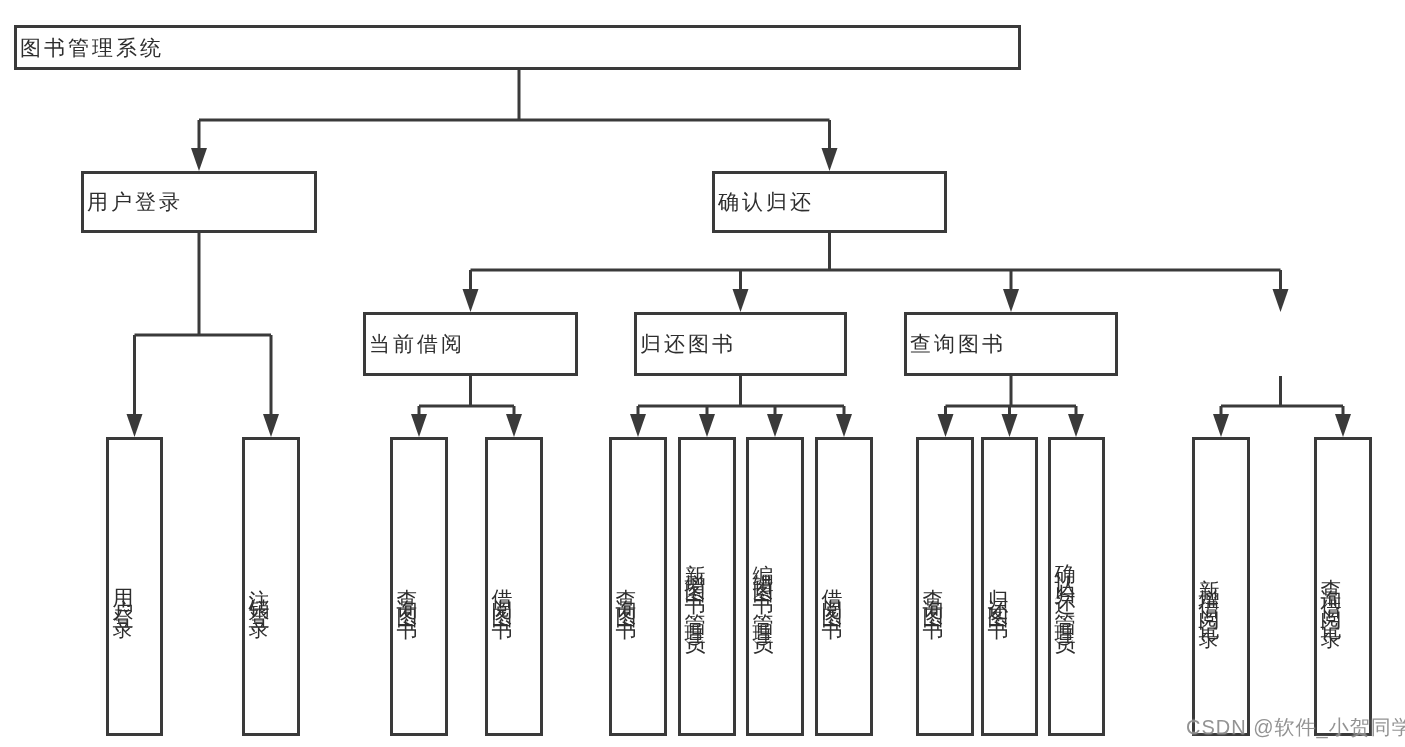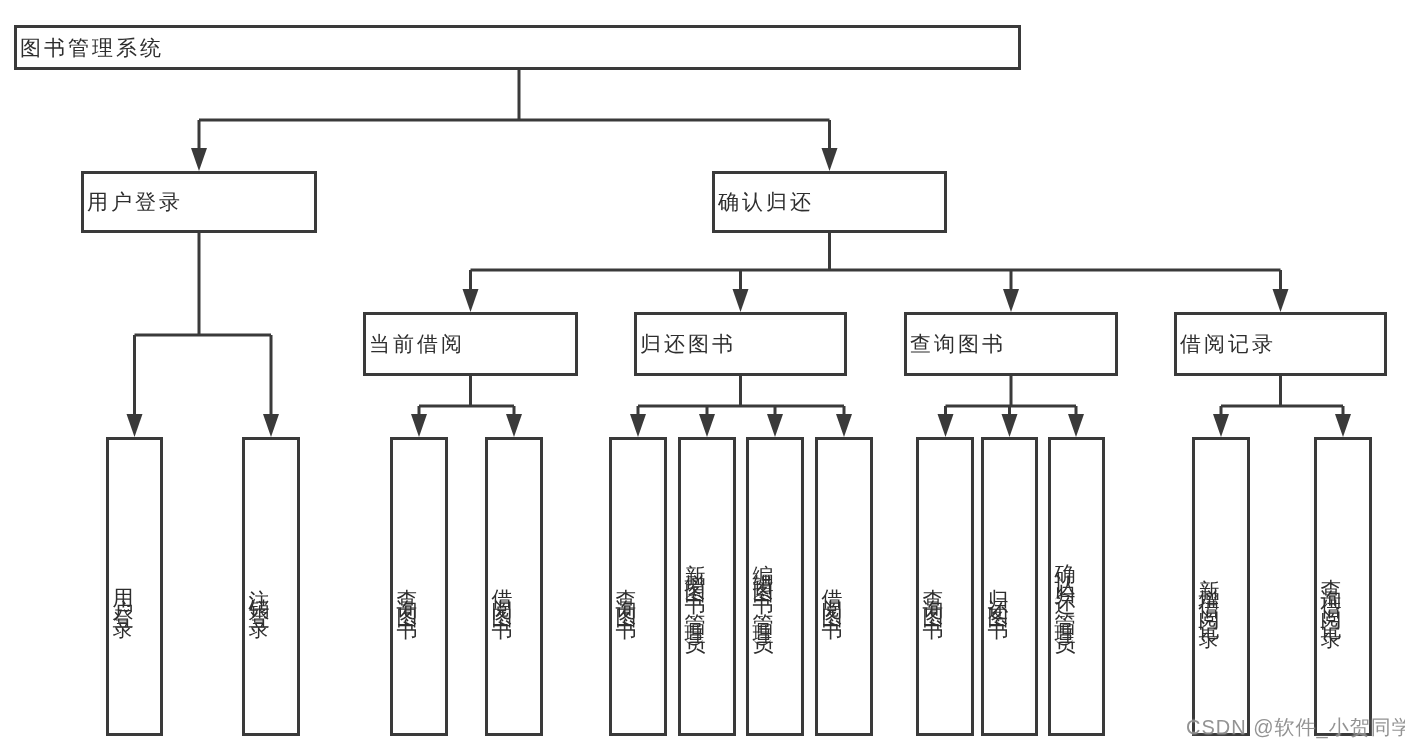--- a/index.html
+++ b/index.html
@@ -102,23 +102,20 @@
 
   <div class="node" style="left:363px;top:312px;width:215px;height:64px">
     <span class="label">当前借阅</span>
   </div>
   <div class="node" style="left:634px;top:312px;width:213px;height:64px">
     <span class="label">归还图书</span>
   </div>
   <div class="node" style="left:904px;top:312px;width:214px;height:64px">
     <span class="label">查询图书</span>
   </div>
-  <div class="node" style="left:1174px;top:312px;width:213px;height:64px">
-    <span class="label">借阅记录</span>
-  </div>
 
   <div class="node v" style="left:106px;top:437px;width:57px;height:299px">
     <span class="label">用户登录</span>
   </div>
   <div class="node v" style="left:242px;top:437px;width:58px;height:299px">
     <span class="label">注销登录</span>
   </div>
 
   <div class="node v" style="left:390px;top:437px;width:58px;height:299px">
     <span class="label">查询图书</span>

